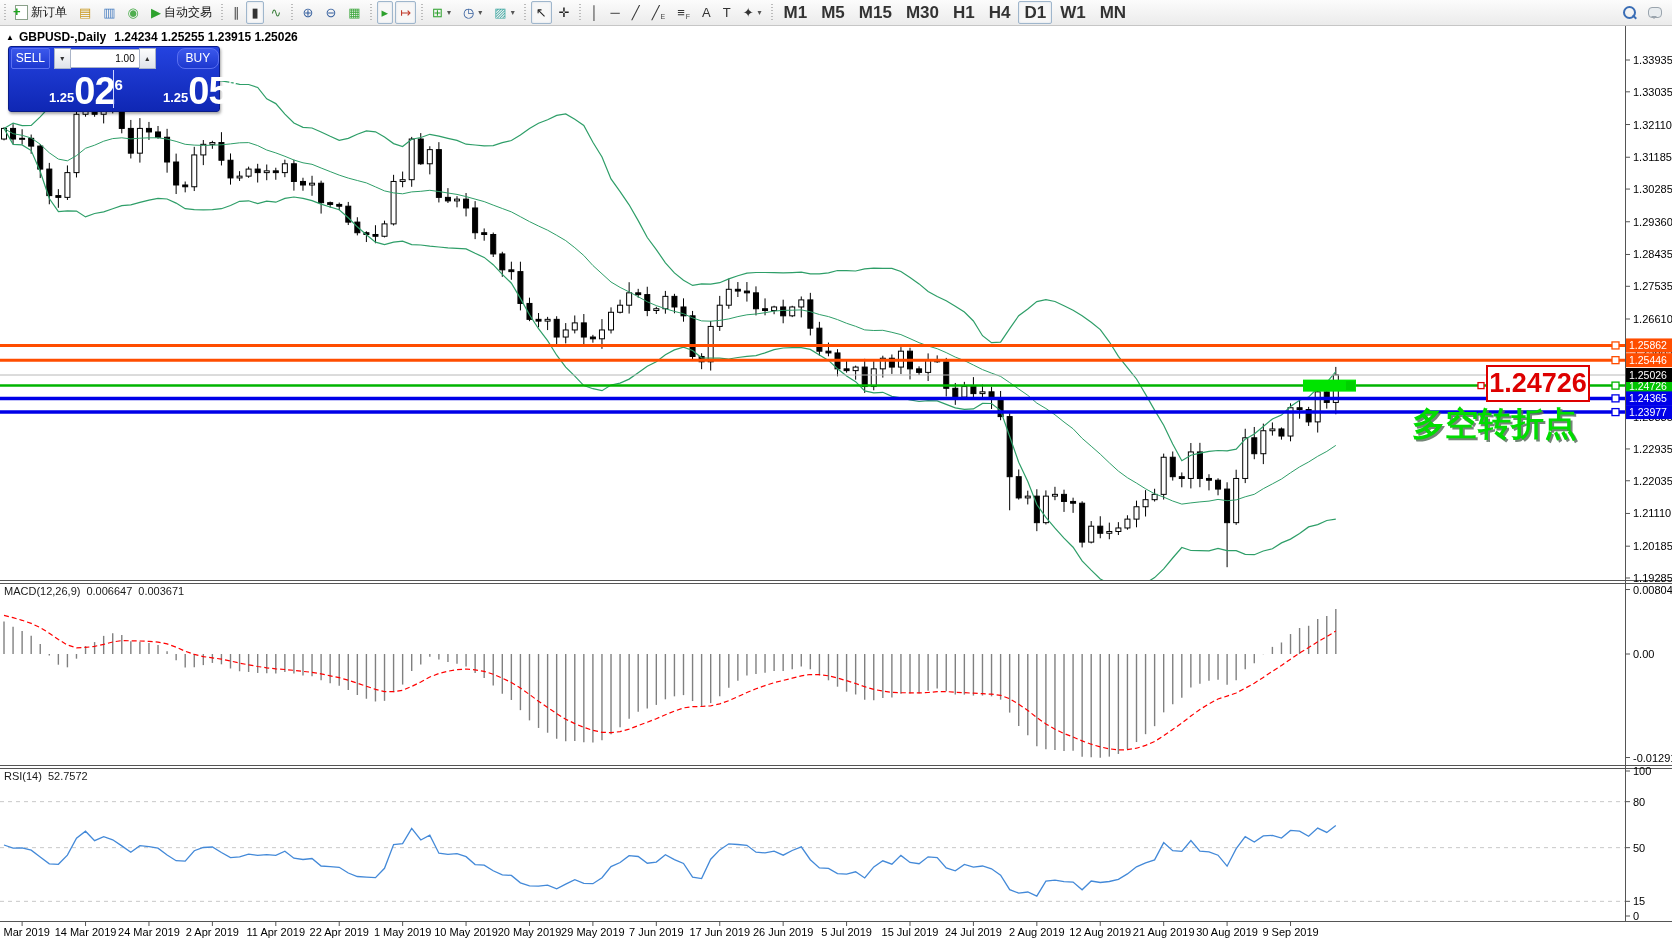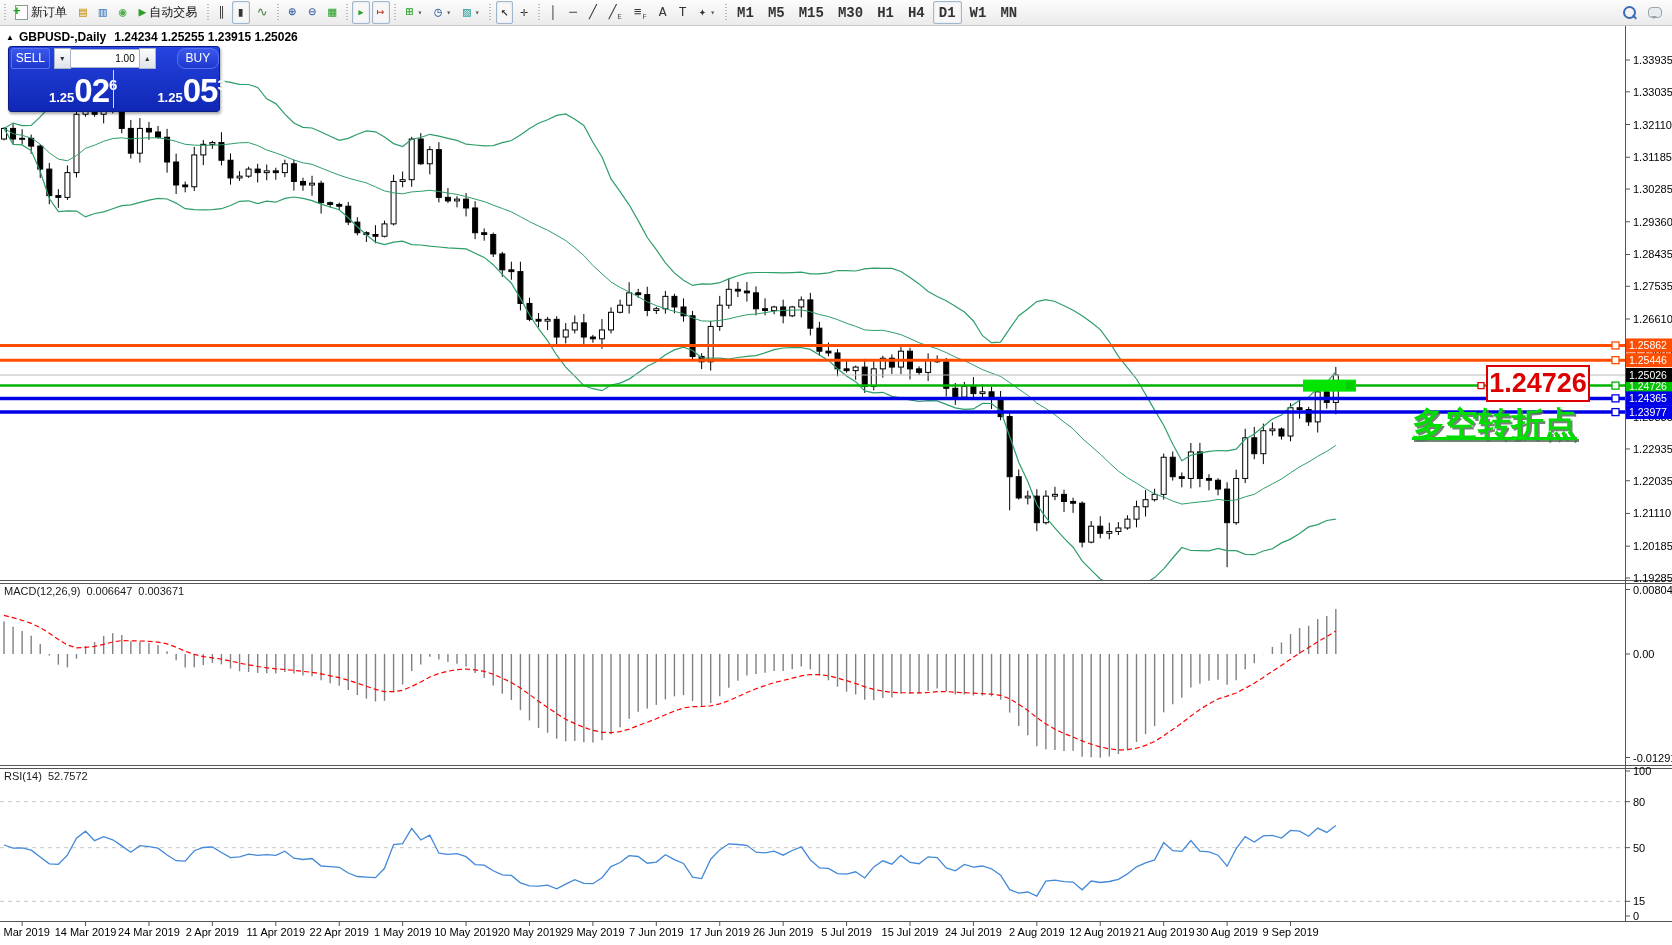--- a/index.html
+++ b/index.html
@@ -2,32 +2,32 @@
 <html><head>
 <meta charset="utf-8">
 <style>
   html,body{margin:0;padding:0;background:#fff;font-family:"Liberation Sans",sans-serif;}
   #app{position:relative;width:1672px;height:945px;overflow:hidden;background:#fff;}
 
   
   #toolbar{position:absolute;left:0;top:0;width:1672px;height:25px;z-index:30;
     background:linear-gradient(#fcfcfc,#ebebeb);border-bottom:1px solid #c6c6c6;
     display:flex;align-items:center;}
-  .tb-group{display:flex;align-items:center;height:25px;font-family:Liberation Mono, monospace;}
+  .tb-group{display:flex;align-items:center;height:25px;}
   .tb-handle{width:5px;height:17px;margin:0 2px;
     background-image:repeating-linear-gradient(#bbb 0 1px,transparent 1px 3px);
     background-size:2px 100%;background-repeat:no-repeat;background-position:center;}
   .tb-btn{display:flex;align-items:center;gap:3px;height:21px;padding:0 4px;margin:0 1px;
     border:1px solid transparent;border-radius:2px;cursor:default;}
   .tb-btn.active{background:#f7f7f7;border-color:#9fb6cc;box-shadow:inset 0 0 2px #cdd8e4;}
   .glyph{font-size:13px;line-height:13px;}
   .sub{font-size:7px;color:#444;position:relative;top:4px;margin-left:-2px;}
   .tb-label{font-size:12px;color:#111;}
   .dd{font-size:8px;color:#555;margin-left:1px;}
-  .tb-btn.tf{font-size:14px;font-weight:bold;color:#333;padding:0 5px;}
+  .tb-btn.tf{font-size:17px;font-weight:bold;color:#333;padding:0 5px;}
   .tb-right{margin-left:auto;display:flex;align-items:center;margin-right:4px;}
   .cssicon{display:inline-block;}
   .cssicon.magnifier{width:9px;height:9px;border:2px solid #3a6db5;border-radius:50%;position:relative;}
   .cssicon.magnifier::after{content:"";position:absolute;left:7px;top:8px;width:5px;height:2px;
     background:#3a6db5;transform:rotate(45deg);}
   .cssicon.chat{width:12px;height:9px;border:1.5px solid #9aa4ad;border-radius:4px;position:relative;background:#e8ecef;}
   .cssicon.chat::after{content:"";position:absolute;left:2px;top:8px;border:3px solid transparent;border-top-color:#9aa4ad;}
   .cssicon.plusdoc{width:11px;height:13px;background:#fff;border:1px solid #8aa08a;position:relative;}
   .cssicon.plusdoc::after{content:"+";position:absolute;left:-3px;top:1px;color:#1ca51c;font-weight:bold;font-size:13px;line-height:10px;}
 
@@ -46,31 +46,31 @@
   .oct-btn.buy{width:46px;margin-left:21px;border-radius:8px;}
   .oct-spin{display:flex;align-items:center;margin-left:4px;height:19px;}
   .spin-btn{width:15px;height:19px;background:linear-gradient(#fdfdfd,#dfe3ea);border:1px solid #aab4c8;
     color:#333;font-size:8px;line-height:19px;text-align:center;}
   .spin-input{width:64px;height:17px;border:1px solid #aab4c8;border-left:none;border-right:none;
     font-size:10px;text-align:right;padding:0 4px 0 0;font-family:"Liberation Sans",sans-serif;}
   .oct-prices{display:flex;height:39px;position:relative;}
   .oct-prices .divider{position:absolute;left:104px;top:0;width:1px;height:38px;background:#cfd6ff;}
   .price{flex:1;display:flex;align-items:flex-end;justify-content:center;padding-bottom:4px;margin-left:40px;}
   .p-small{font-size:13px;font-weight:bold;line-height:15px;}
-  .p-big{font-size:33px;font-weight:bold;line-height:28px;letter-spacing:-1px;}
+  .p-big{font-size:38px;font-weight:bold;line-height:28px;letter-spacing:-1px;}
   .p-sup{font-size:15px;font-weight:bold;line-height:12px;position:relative;top:-14px;}
 
   .ind-label{position:absolute;z-index:20;font-size:11px;color:#1a1a1a;}
   .ind-label span{margin-right:6px;}
 
   #price-annotation{position:absolute;left:1486px;top:365px;width:100px;height:33px;z-index:22;
     background:#fff;border:2px solid #dd0000;color:#dd0000;font-size:27px;font-weight:bold;
     display:flex;align-items:center;justify-content:center;letter-spacing:0px;}
   #cn-annotation{position:absolute;left:1412px;top:402px;z-index:22;font-size:33px;font-weight:bold;
-    color:#00dd00;text-shadow:2px 2px 0 rgba(90,110,95,.85);white-space:nowrap;text-decoration:underline;}
+    color:#00dd00;text-shadow:2px 2px 0 rgba(90,110,95,.85);white-space:nowrap;}
 
   #chart-svg{position:absolute;left:0;top:0;z-index:1;}
 </style>
 </head>
 <body>
 <div id="app">
 
 <div id="toolbar">
       <div class="tb-group">
         <div class="tb-handle"></div>

